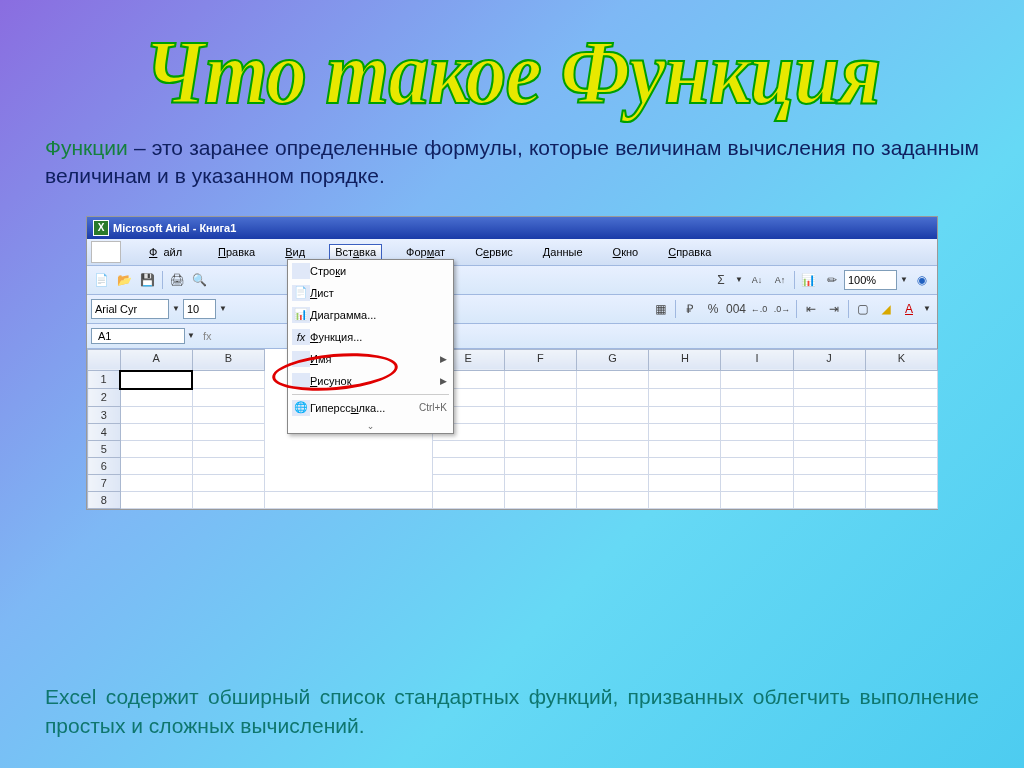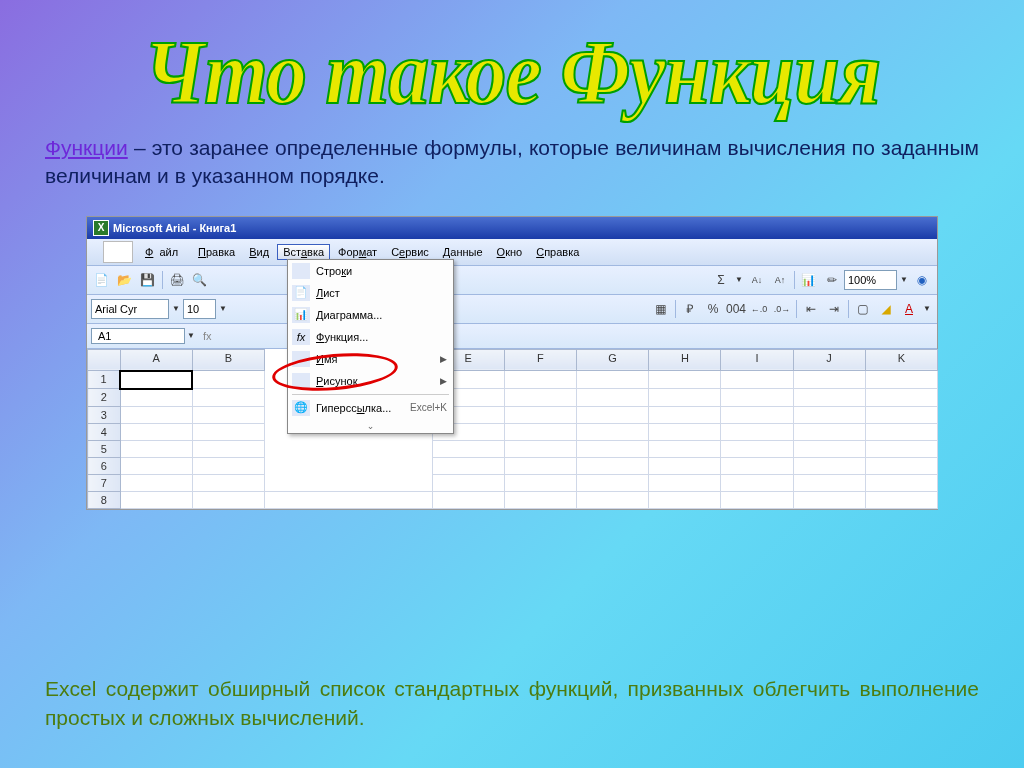--- a/index.html
+++ b/index.html
@@ -1,44 +1,44 @@
 <!DOCTYPE html>
 <html><head>
 <meta charset="utf-8">
 <style>
 body{margin:0;width:1024px;height:768px;background:linear-gradient(135deg,#8a6de0 0%,#7eb8f5 35%,#66d9f5 65%,#4dccf0 100%);font-family:Arial,sans-serif;overflow:hidden;position:relative}
 .title{text-align:center;padding-top:25px;font-family:"Times New Roman",serif;font-style:italic;font-weight:bold;font-size:82px;color:#e8e800;-webkit-text-stroke:2px #00a000;letter-spacing:-1px;transform:scaleY(1.1)}
 .para1{padding:15px 45px 0 45px;font-size:21px;color:#102060;text-align:justify;line-height:1.35}
-.para1 .term{color:#6d28d9;text-decoration:underline}
-.para2{position:absolute;bottom:36px;left:45px;right:45px;font-size:21px;color:#4d7c0f;text-align:justify;line-height:1.35}
+.para1 .term{color:#15803d;}
+.para2{position:absolute;bottom:28px;left:45px;right:45px;font-size:21px;color:#0f766e;text-align:justify;line-height:1.35}
 .excel-wrap{margin:25px auto 0;width:850px;background:#fff;border:1px solid #999;font-size:11px;font-family:Tahoma,Arial,sans-serif;position:relative}
 .titlebar{background:linear-gradient(#4a6fd0,#1a3ba8);color:#fff;padding:3px 6px;font-weight:bold;display:flex;align-items:center;gap:4px}
 .titlebar .xicon{width:14px;height:14px;background:#2a7a2a;border:1px solid #fff;display:inline-flex;align-items:center;justify-content:center;font-size:10px;font-weight:bold}
-.menubar{background:linear-gradient(#e8f0ff,#d0dff5);padding:2px 16px;display:flex;gap:2px;align-items:center;border-bottom:1px solid #a0b8e0}
+.menubar{background:linear-gradient(#e8f0ff,#d0dff5);padding:2px 4px;display:flex;gap:18px;align-items:center;border-bottom:1px solid #a0b8e0}
 .menubar .micon{width:16px;height:16px;background:#fff;border:1px solid #bbb;margin-right:4px}
 .menubar span{padding:2px 6px;cursor:pointer}
 .menubar .active{background:linear-gradient(#fff,#d8e0f0);border:1px solid #3a5fc0;padding:1px 5px}
 .menubar u{text-decoration:underline}
 .toolbar1,.toolbar2{background:linear-gradient(#e8f0ff,#d8e8fa);padding:2px 4px;display:flex;gap:1px;align-items:center;border-bottom:1px solid #a0b8e0;height:24px}
 .tb-btn{width:20px;height:20px;display:inline-flex;align-items:center;justify-content:center;font-size:12px;color:#444;cursor:pointer;border:1px solid transparent}
 .tb-sep{width:1px;height:18px;background:#a0b8e0;margin:0 2px}
 .tb-input{background:#fff;border:1px solid #7f9db9;padding:1px 3px;font-size:11px;width:70px;height:16px}
 .tb-drop{width:10px;font-size:8px;color:#333}
 .cellref{background:linear-gradient(#e8f0ff,#d8e8fa);padding:2px 4px;border-bottom:1px solid #a0b8e0;display:flex;align-items:center;gap:0;height:20px}
 .cellref .nb{background:#fff;border:1px solid #7f9db9;width:80px;padding:1px 6px;font-size:11px}
 .grid{display:table;border-collapse:collapse;width:100%}
 .grid-head{display:table-row}
 .grid-head .gh{display:table-cell;background:linear-gradient(#f0f4fa,#dde6f5);border:1px solid #aab8d0;text-align:center;padding:2px;width:70px;height:16px;font-size:11px;color:#333}
 .grid-head .corner{width:28px}
 .grid-row{display:table-row}
 .grid-row .rn{display:table-cell;background:linear-gradient(90deg,#f0f4fa,#dde6f5);border:1px solid #aab8d0;text-align:center;width:28px;padding:2px;font-size:11px;color:#333}
 .grid-row .gc{display:table-cell;border:1px solid #d0d8e8;height:16px;background:#fff}
 .grid-row .A1{border:2px solid #000}
 .dropdown{position:absolute;top:42px;left:200px;width:165px;background:#fdfdfd;border:1px solid #888;box-shadow:2px 2px 4px rgba(0,0,0,0.3);z-index:10}
-.dropdown .di{display:flex;align-items:center;padding:3px 6px 3px 4px;cursor:pointer;gap:6px;position:relative}
+.dropdown .di{display:flex;align-items:center;padding:3px 6px 3px 4px;cursor:pointer;position:relative}
 .dropdown .ic{width:18px;height:16px;display:flex;align-items:center;justify-content:center;font-size:11px;background:#e0e8f8}
 .dropdown .lbl{flex:1}
 .dropdown .arr{font-size:9px;color:#555}
 .dropdown .sc{font-size:10px;color:#666}
 .dropdown .sep{height:1px;background:#ccc;margin:2px 4px}
 .dropdown .highlight{position:relative}
 .dropdown .expand{text-align:center;padding:2px;font-size:9px;color:#666}
 .red-circle{position:absolute;border:3px solid #e00000;border-radius:50%;width:120px;height:30px;top:137px;left:185px;z-index:20;pointer-events:none;transform:rotate(-5deg)}
 </style>
 </head>
@@ -257,21 +257,21 @@
       </div>
     <div class="di">
         <span class="ic"></span>
         <span class="lbl"><u>Р</u>исунок</span>
         <span class="arr">▶</span>
       </div>
     <div class="sep"></div>
     <div class="di">
         <span class="ic">🌐</span>
         <span class="lbl">Гиперсс<u>ы</u>лка...</span>
-        <span class="sc">Excel+K</span>
+        <span class="sc">Ctrl+K</span>
       </div>
     <div class="expand">⌄</div>
   </div>
 
   <div class="red-circle"></div>
 </div>
 
 <div class="para2">Excel содержит обширный список стандартных функций, призванных облегчить выполнение простых и сложных вычислений.</div>
 
 </body></html>

